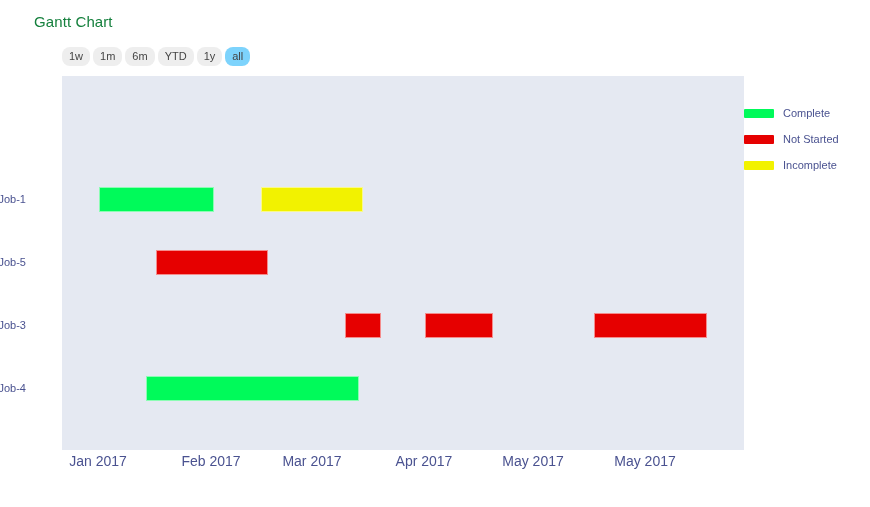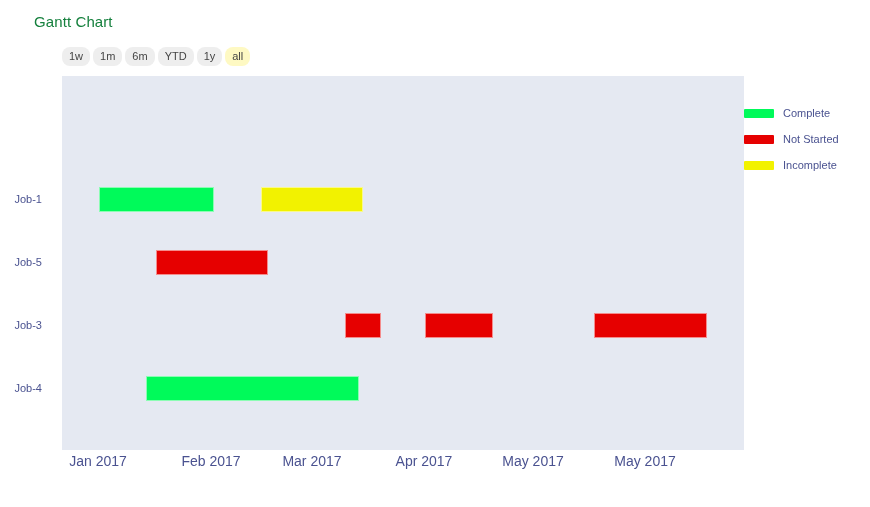--- a/index.html
+++ b/index.html
@@ -52,21 +52,21 @@
     border-radius: 8px;
     padding: 0 7px;
     height: 19px;
     line-height: 19px;
     text-align: center;
     cursor: pointer;
     white-space: nowrap;
     box-sizing: border-box;
   }
   .range-btn.active {
-    background: #fef9c3;
+    background: #7dd3fc;
   }
 
   
   .plot-bg {
     position: absolute;
     left: 62px;
     top: 76px;
     width: 682px;
     height: 374px;
     background: #e5e9f2;
@@ -83,21 +83,21 @@
   .gantt-bar {
     position: absolute;
     height: 25px;
     box-sizing: border-box;
     border: 1px solid rgba(255,255,255,0.55);
   }
 
   
   .ytick {
     position: absolute;
-    right: 0;
+    right: 16px;
     transform: translateY(-50%);
     font-size: 11px;
     color: #4a5290;
     white-space: nowrap;
     text-align: right;
     padding-right: 20px;
     margin-left: 36px;
   }
   .yaxis {
     position: absolute;

